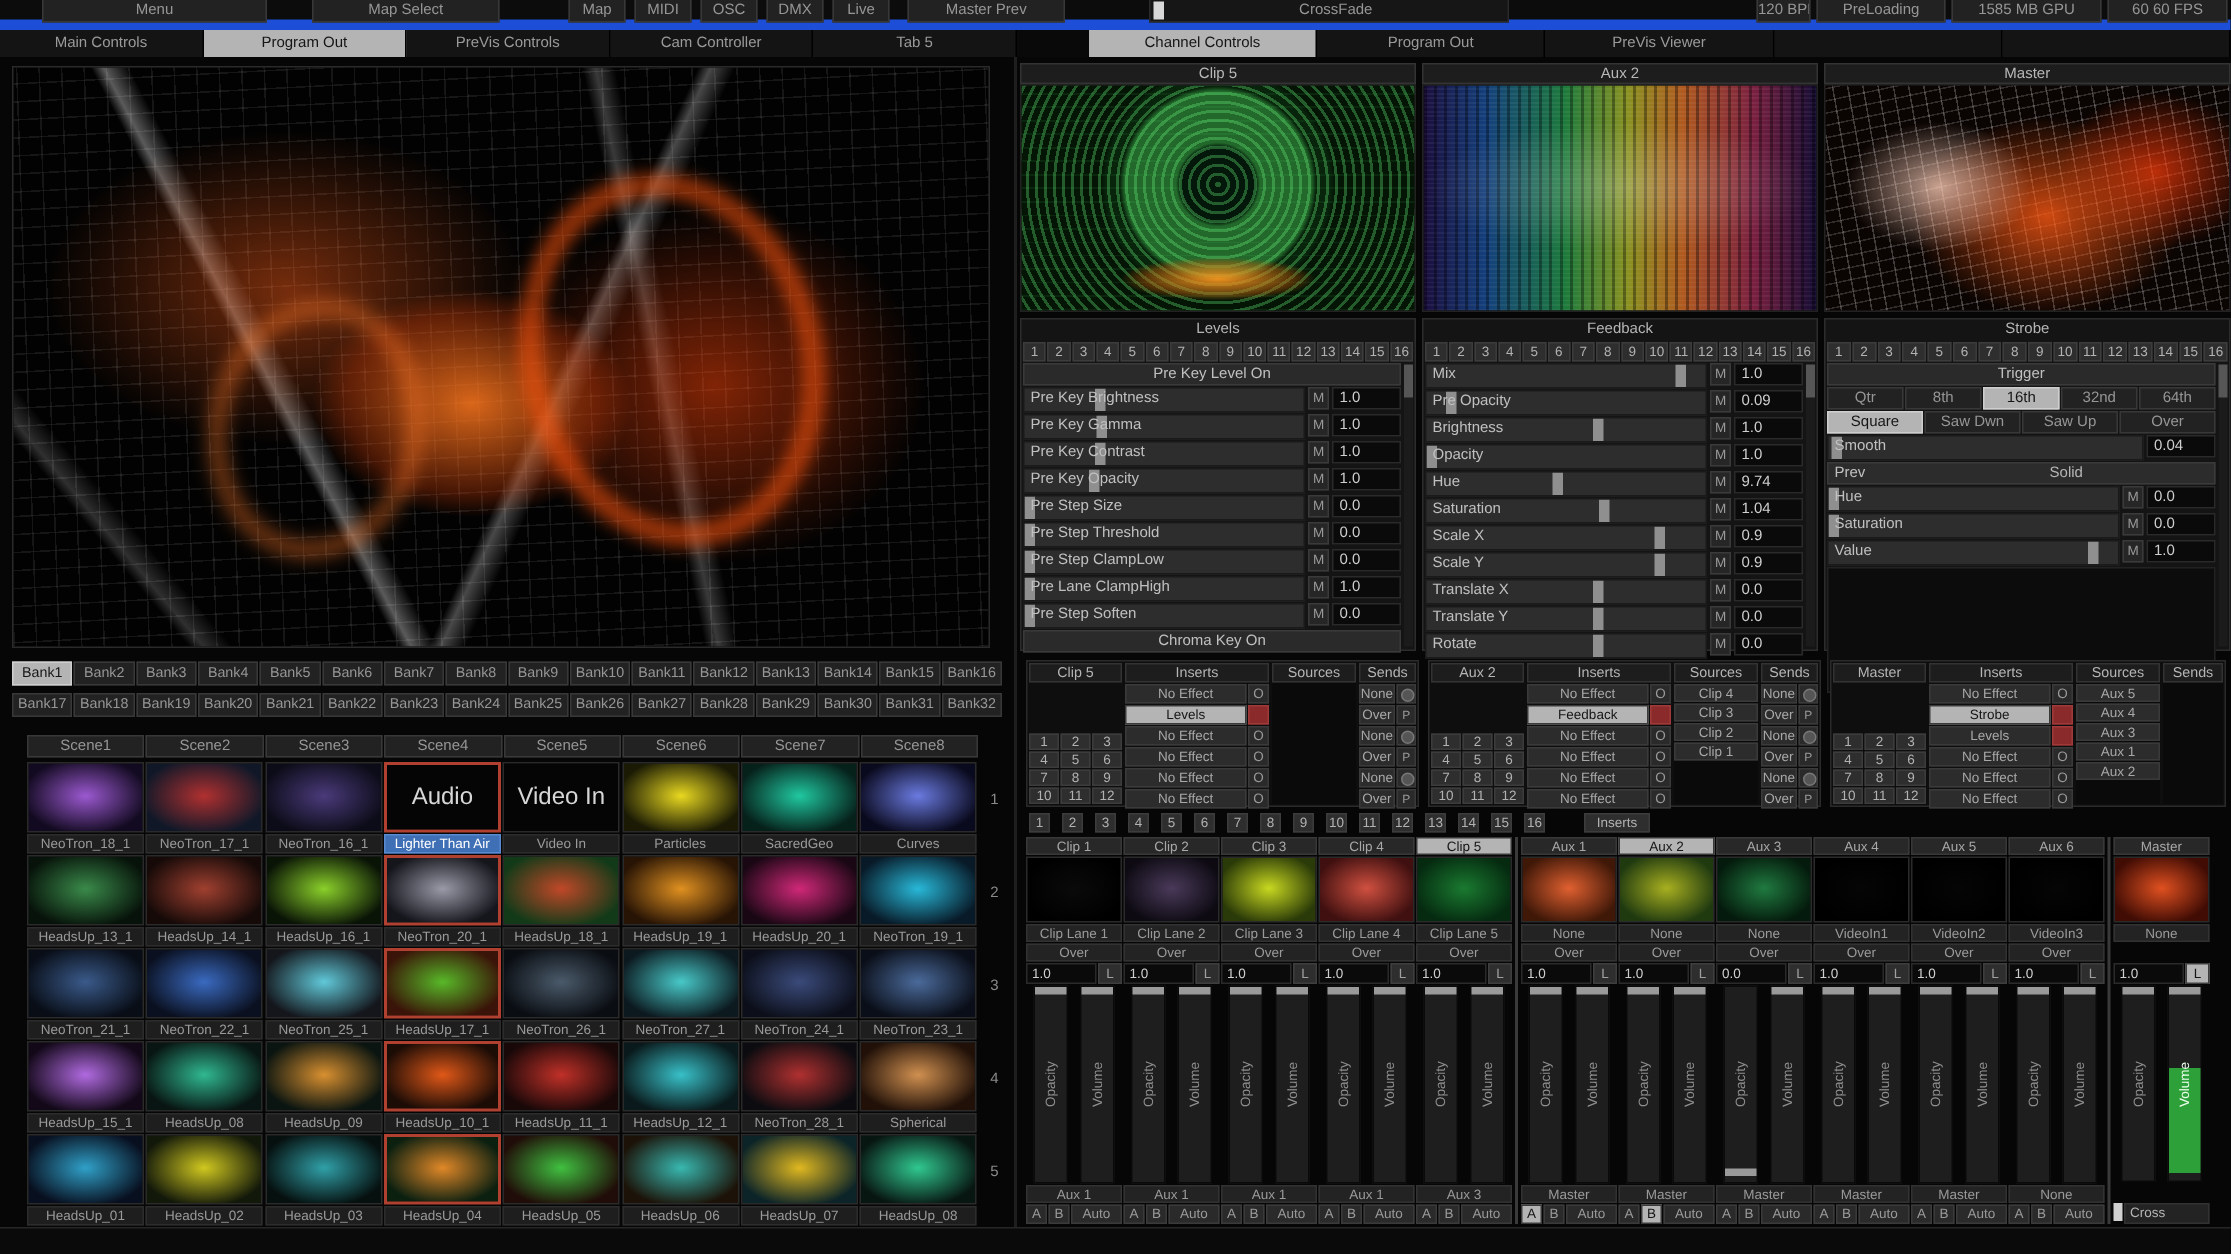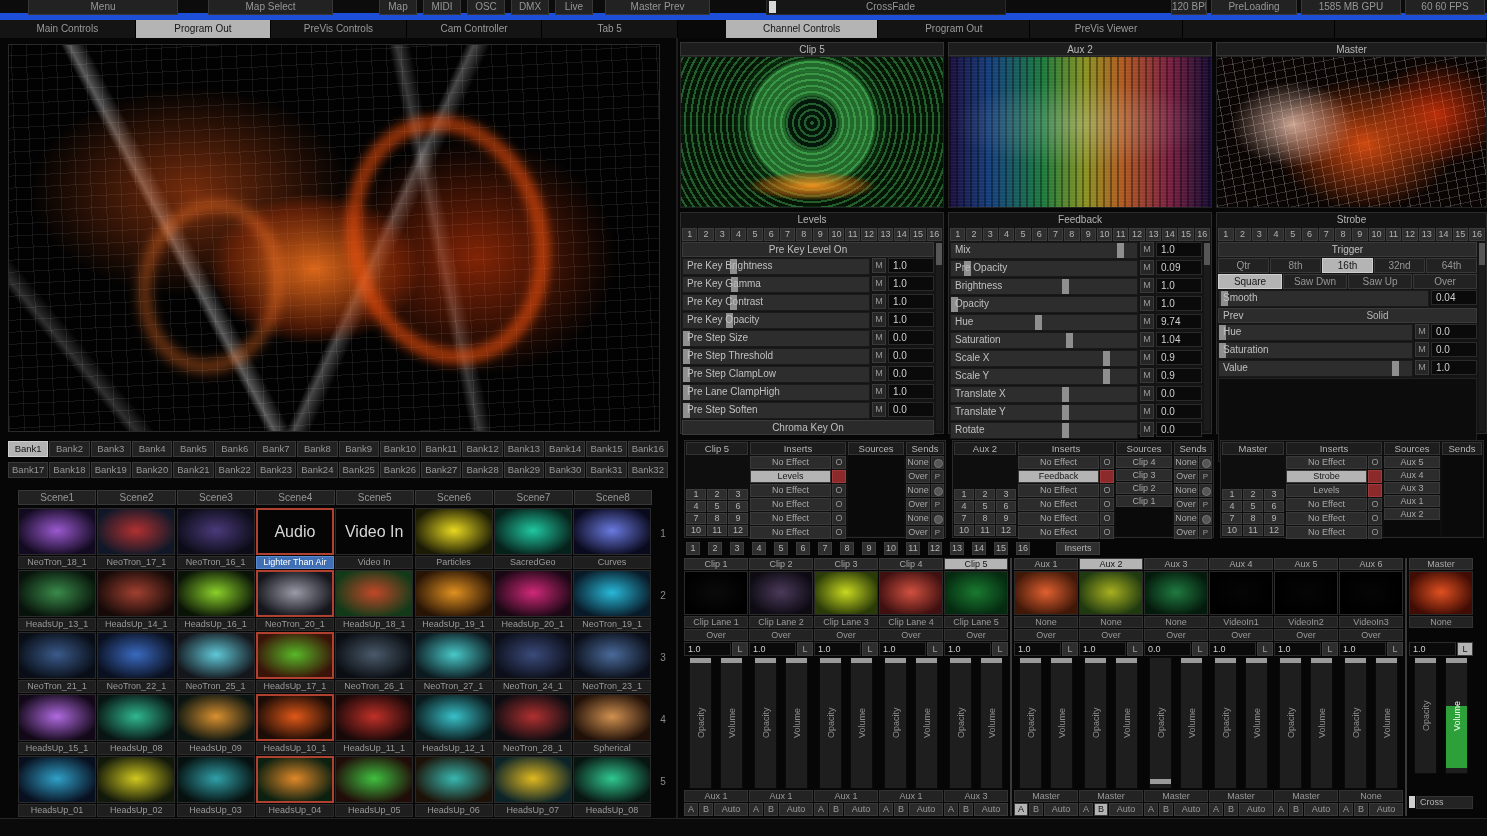--- a/index.html
+++ b/index.html
@@ -142,21 +142,21 @@
     writing-mode:vertical-rl; transform:rotate(180deg); color:#8f8f8f; font-size:9px; }
   .fader.green::after { content:""; position:absolute; left:0; width:100%; top:42%; bottom:4%;
     background:#2da03a; }
   .fader.green .flab { color:#eaffea; z-index:2; }
   .strip .abrow { display:flex; gap:1px; height:13px; }
   .strip .abrow .ab { width:14px; background:#2a2a2a; border:1px solid #3a3a3a; color:#9a9a9a;
     font-size:9px; text-align:center; line-height:11px; }
   .strip .abrow .ab.on { background:#b4b4b4; color:#151515; }
   .strip .abrow .auto { flex:1; background:#2a2a2a; border:1px solid #3a3a3a; color:#9a9a9a;
     font-size:9px; text-align:center; line-height:11px; }
-  .strip .crossrow { display:flex; gap:1px; height:28px; align-items:center; }
+  .strip .crossrow { display:flex; gap:1px; height:14px; }
   .strip .crossrow .xh { width:6px; height:12px; background:#d0d0d0; }
   .strip .crossrow .xl { flex:1; background:#232323; border:1px solid #323232; color:#b5b5b5;
     font-size:9px; line-height:11px; padding-left:3px; }
   .vdivider { width:2px; background:#3a3a3a; margin:0 2px; }
   #bottombar { position:absolute; left:0; top:818px; width:1487px; height:18px; background:#0a0a0a;
     border-top:1px solid #262626; }
   #midline { position:absolute; left:676px; top:38px; width:2px; height:798px; background:#1e1e1e; }
 </style>
 </head>
 <body>

